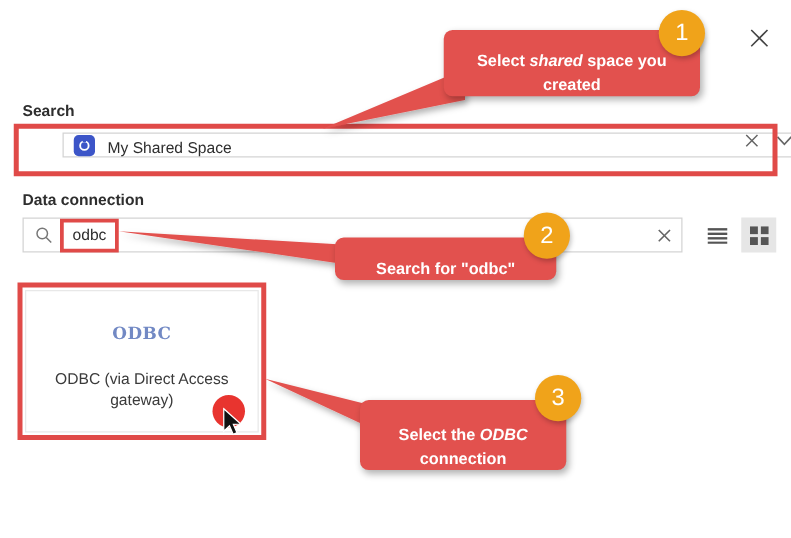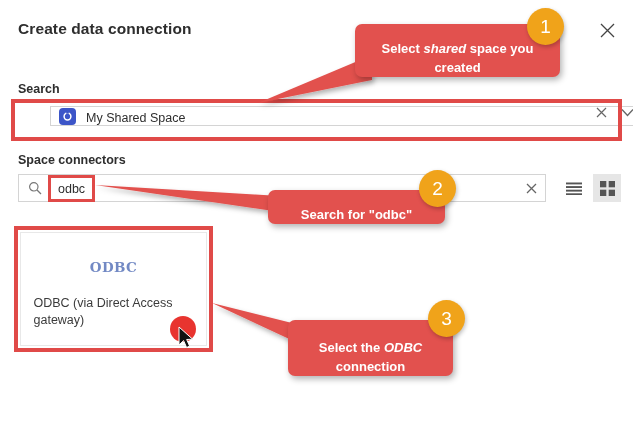--- a/index.html
+++ b/index.html
@@ -180,21 +180,21 @@
     margin-top: 26px;
     font-family: "DejaVu Serif", serif;
     font-size: 13.5px;
     font-weight: bold;
     color: #7289c4;
     letter-spacing: .4px;
   }
   #odbc-name {
     margin-top: 20px;
     width: 160px;
-    text-align: left;
+    text-align: center;
     font-size: 12.5px;
     line-height: 17px;
     color: #3b3b3b;
   }
 
   
   #click-dot {
     position: absolute;
     left: 170px; top: 316px;
     width: 26px; height: 26px;
@@ -243,21 +243,20 @@
   #callout-2 { left: 268px; top: 190px; width: 177px; height: 34px; padding: 0 12px; }
   #badge-2   { left: 419px; top: 170px; }
   #callout-3 { left: 288px; top: 320px; width: 165px; height: 56px; padding: 0 12px; }
   #badge-3   { left: 428px; top: 300px; }
 </style>
 </head>
 <body>
 
 <div id="dialog">
 
-  <div id="dialog-title">Create data connection</div>
 
   <div id="close-button">
     <span>
       <svg width="15" height="15" viewBox="0 0 15 15">
         <path d="M1 1 L14 14 M14 1 L1 14" stroke="#444" stroke-width="1.3" fill="none"></path>
       </svg>
     </span>
   </div>
 
   <div class="field-label" id="space-label">Search</div>
@@ -276,21 +275,21 @@
       </svg>
     </div>
     <div class="sel-icon-btn" id="space-chevron">
       <svg width="13" height="9" viewBox="0 0 13 9">
         <path d="M1 1.5 L6.5 7.5 L12 1.5" stroke="#666" stroke-width="1.3" fill="none"></path>
       </svg>
     </div>
   </div>
   <div id="space-highlight"></div>
 
-  <div class="field-label" id="connectors-label">Space connectors</div>
+  <div class="field-label" id="connectors-label">Data connection</div>
 
   <div id="search-box">
     <div id="search-icon">
       <svg width="14" height="14" viewBox="0 0 14 14">
         <circle cx="5.8" cy="5.8" r="4.2" fill="none" stroke="#777" stroke-width="1.2"></circle>
         <path d="M9 9 L13 13" stroke="#777" stroke-width="1.2"></path>
       </svg>
     </div>
     <div id="search-term-highlight">
       <span id="search-input-value" placeholder="Search">odbc</span>

